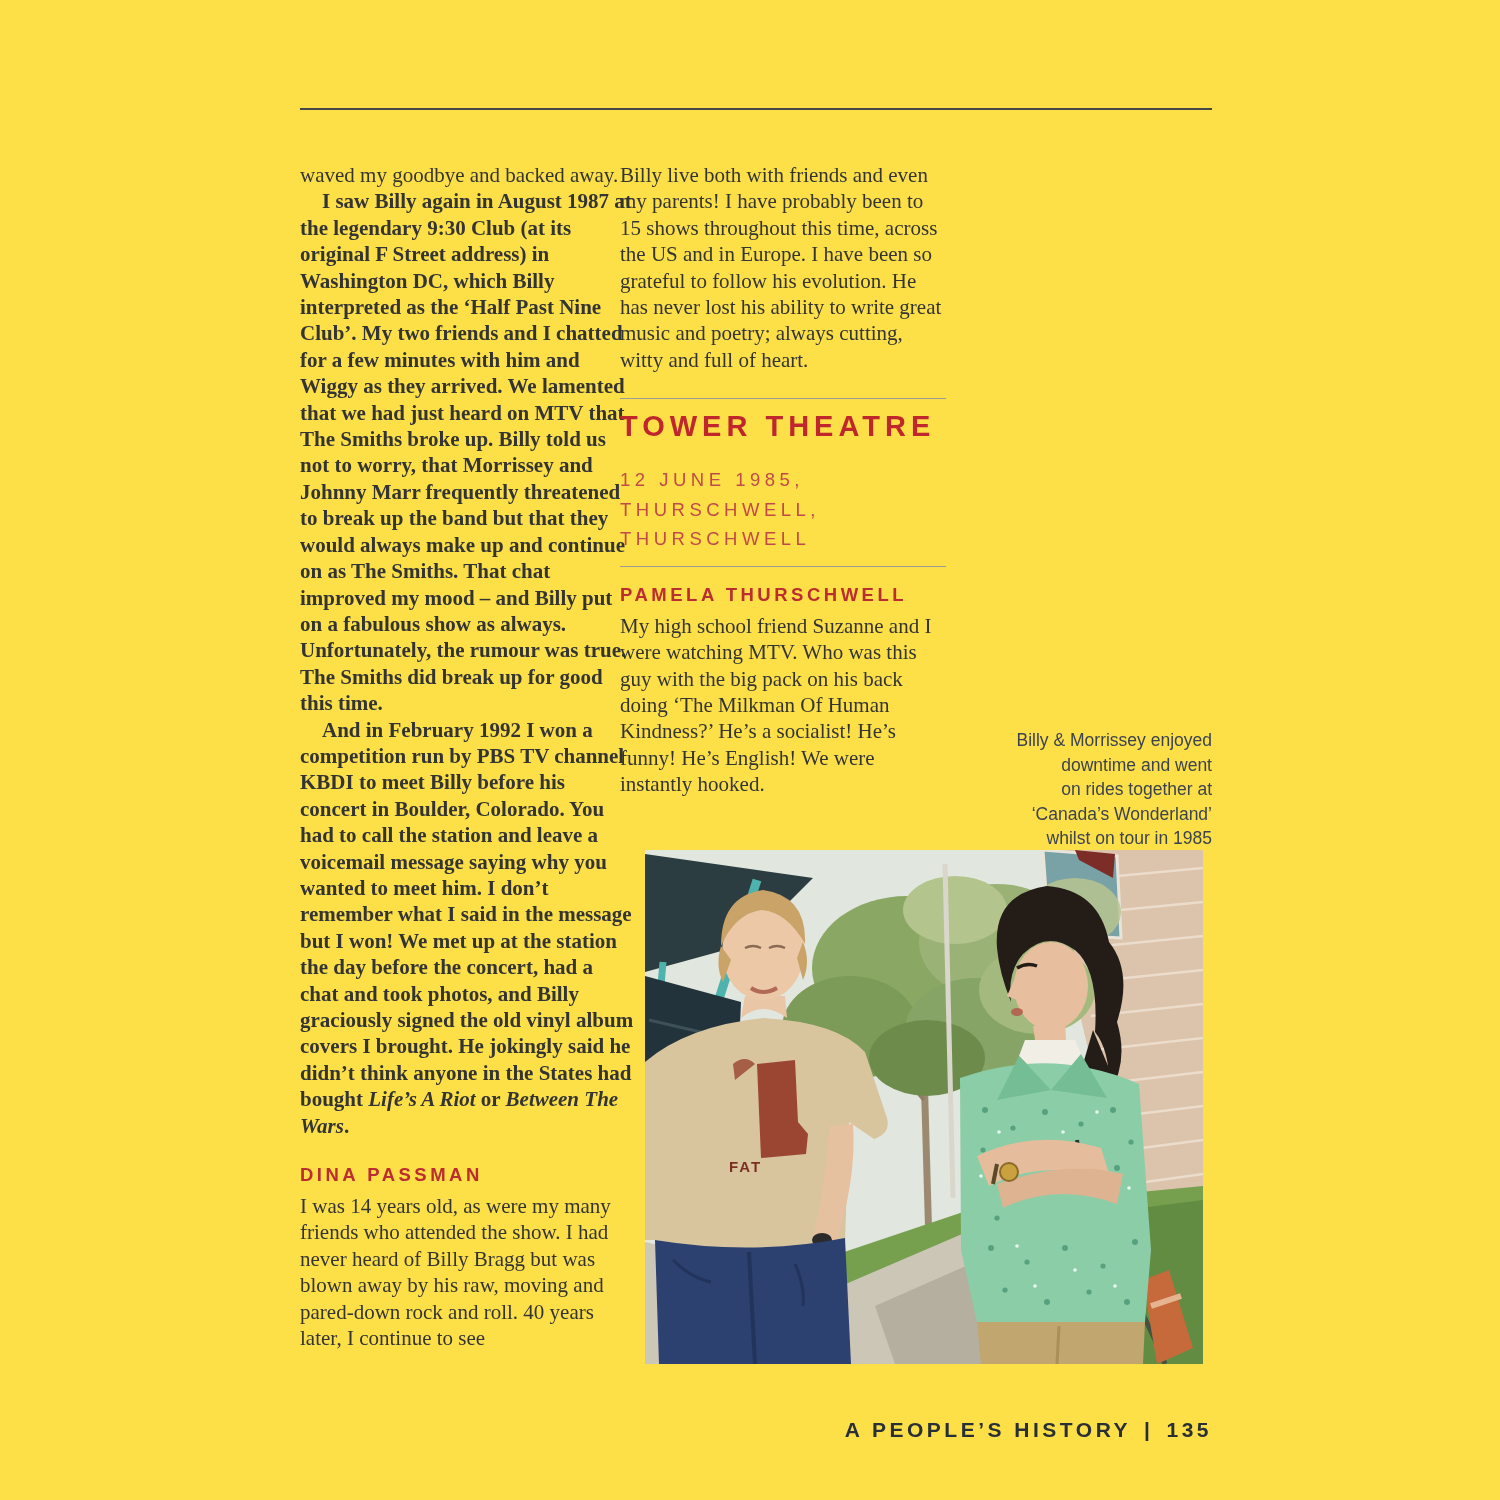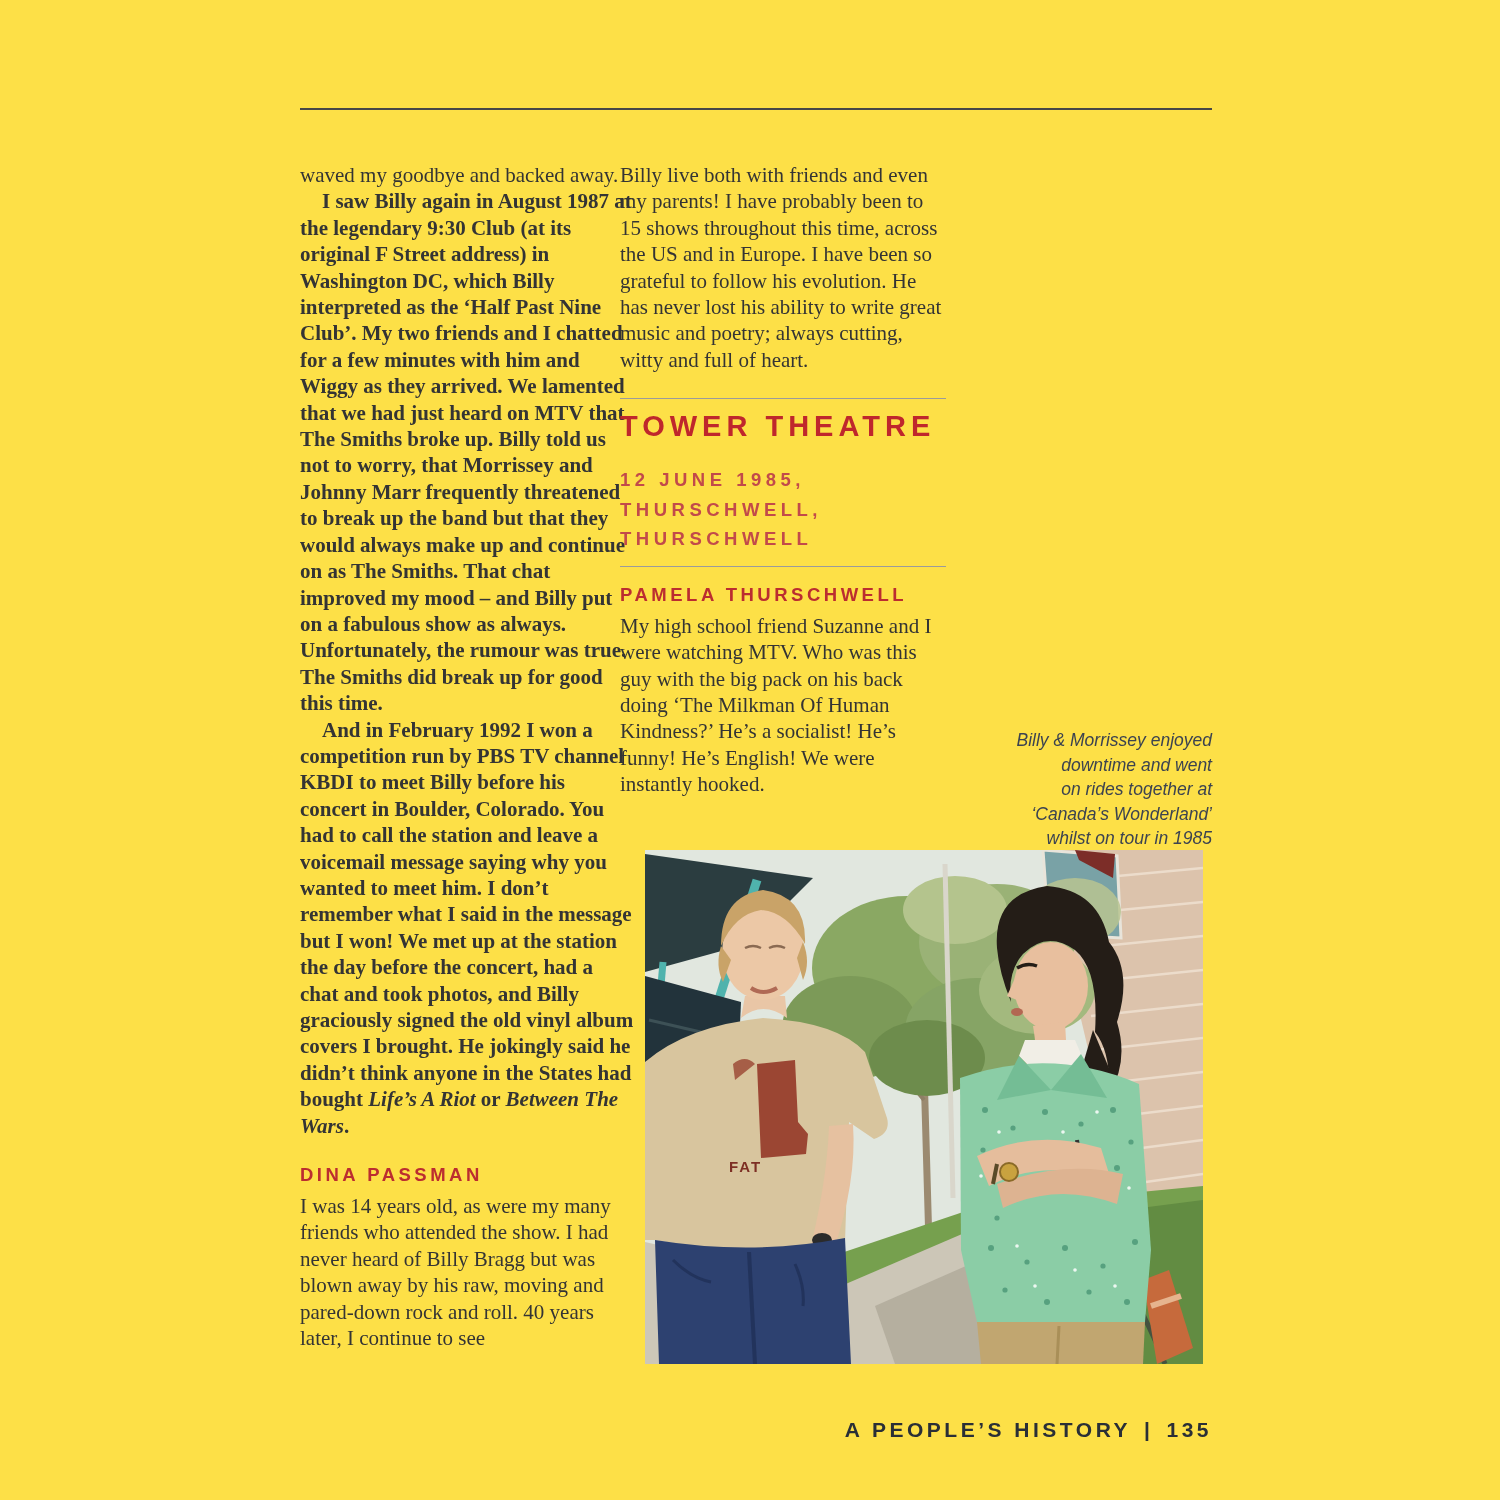--- a/index.html
+++ b/index.html
@@ -11,25 +11,25 @@
   .col-right{left:620px;width:326px;}
   .body{margin:0;font-size:21px;line-height:26.4px;color:#343434;}
   .indent{text-indent:22px;font-weight:bold;}
   .name-heading{margin:25px 0 7px;font-family:"Liberation Sans",sans-serif;font-weight:700;
         font-size:18.5px;letter-spacing:3.5px;color:#bb2d30;}
   .event-block{margin-top:25px;}
   .rule-thin{height:1px;background:#9b9b9b;}
   .venue{margin:11px 0 0;font-family:"Liberation Sans",sans-serif;font-weight:700;
         font-size:29px;letter-spacing:5px;color:#bf272c;}
   .event-sub{margin:22px 0 12px;}
-  .event-sub div{font-family:"Liberation Sans",sans-serif;font-size:18.5px;font-weight:700;
+  .event-sub div{font-family:"Liberation Sans",sans-serif;font-size:18.5px;font-weight:400;
         letter-spacing:4.5px;color:#c24a4a;line-height:29.5px;}
   .pamela{margin-top:17px;}
   .caption{position:absolute;left:970px;top:728px;width:242px;text-align:right;
-        font-family:"Liberation Sans",sans-serif;font-style:italic;font-size:17.5px;
+        font-family:"Liberation Sans",sans-serif;font-size:17.5px;
         line-height:24.5px;color:#3c4350;}
   .caption span{display:block;}
   .photo{position:absolute;left:645px;top:850px;width:558px;height:514px;}
   .photo svg{display:block;}
   .footer{position:absolute;left:300px;top:1418px;width:912px;text-align:right;
         font-family:"Liberation Sans",sans-serif;font-weight:700;font-size:21px;
         letter-spacing:3.5px;color:#2a2f36;}
   .footer .sep{margin:0 13px;}
 </style>
 </head>

